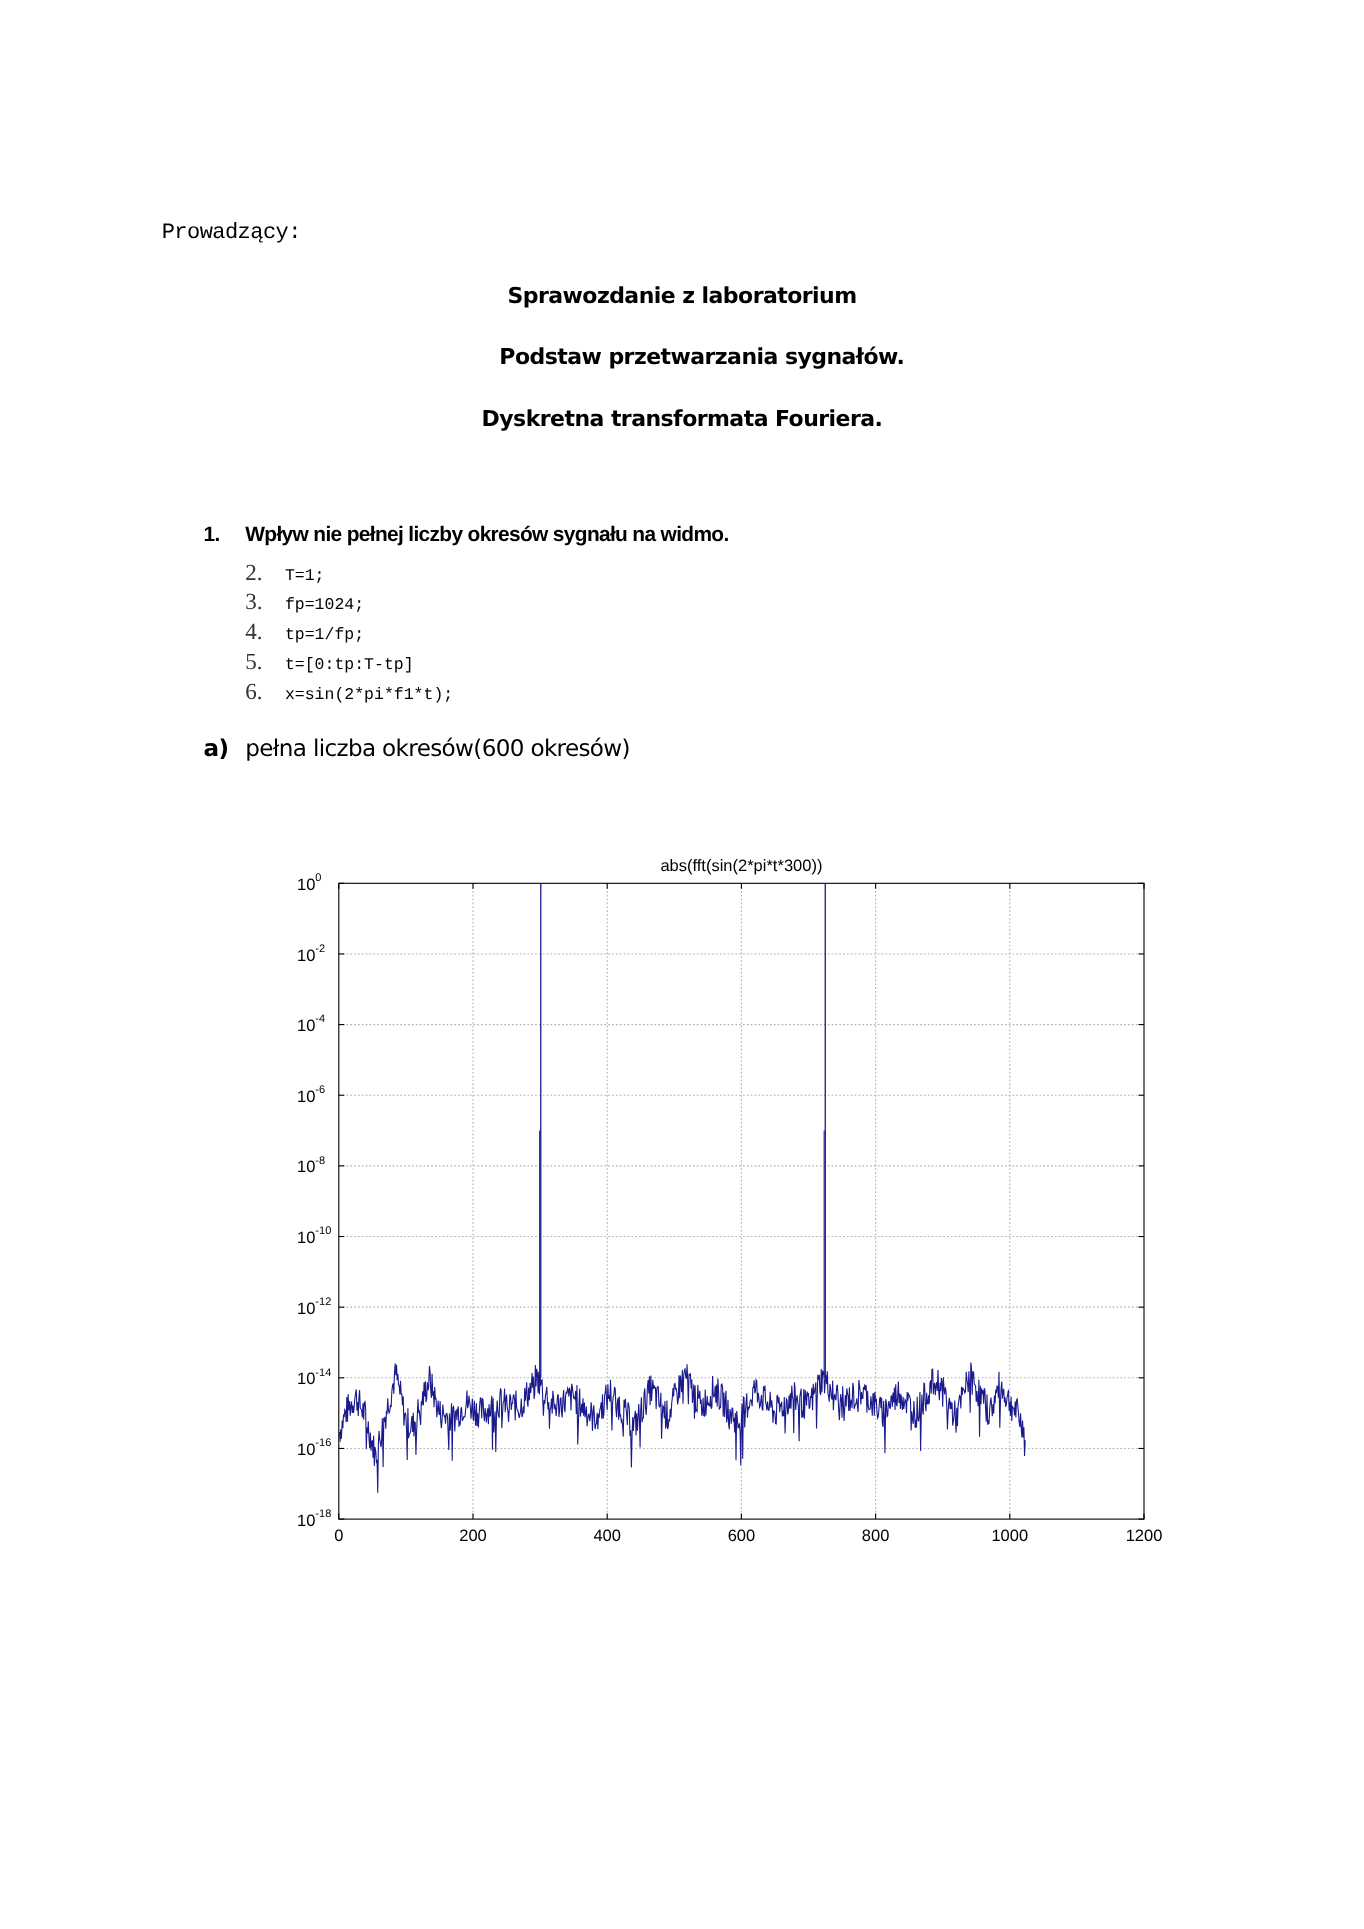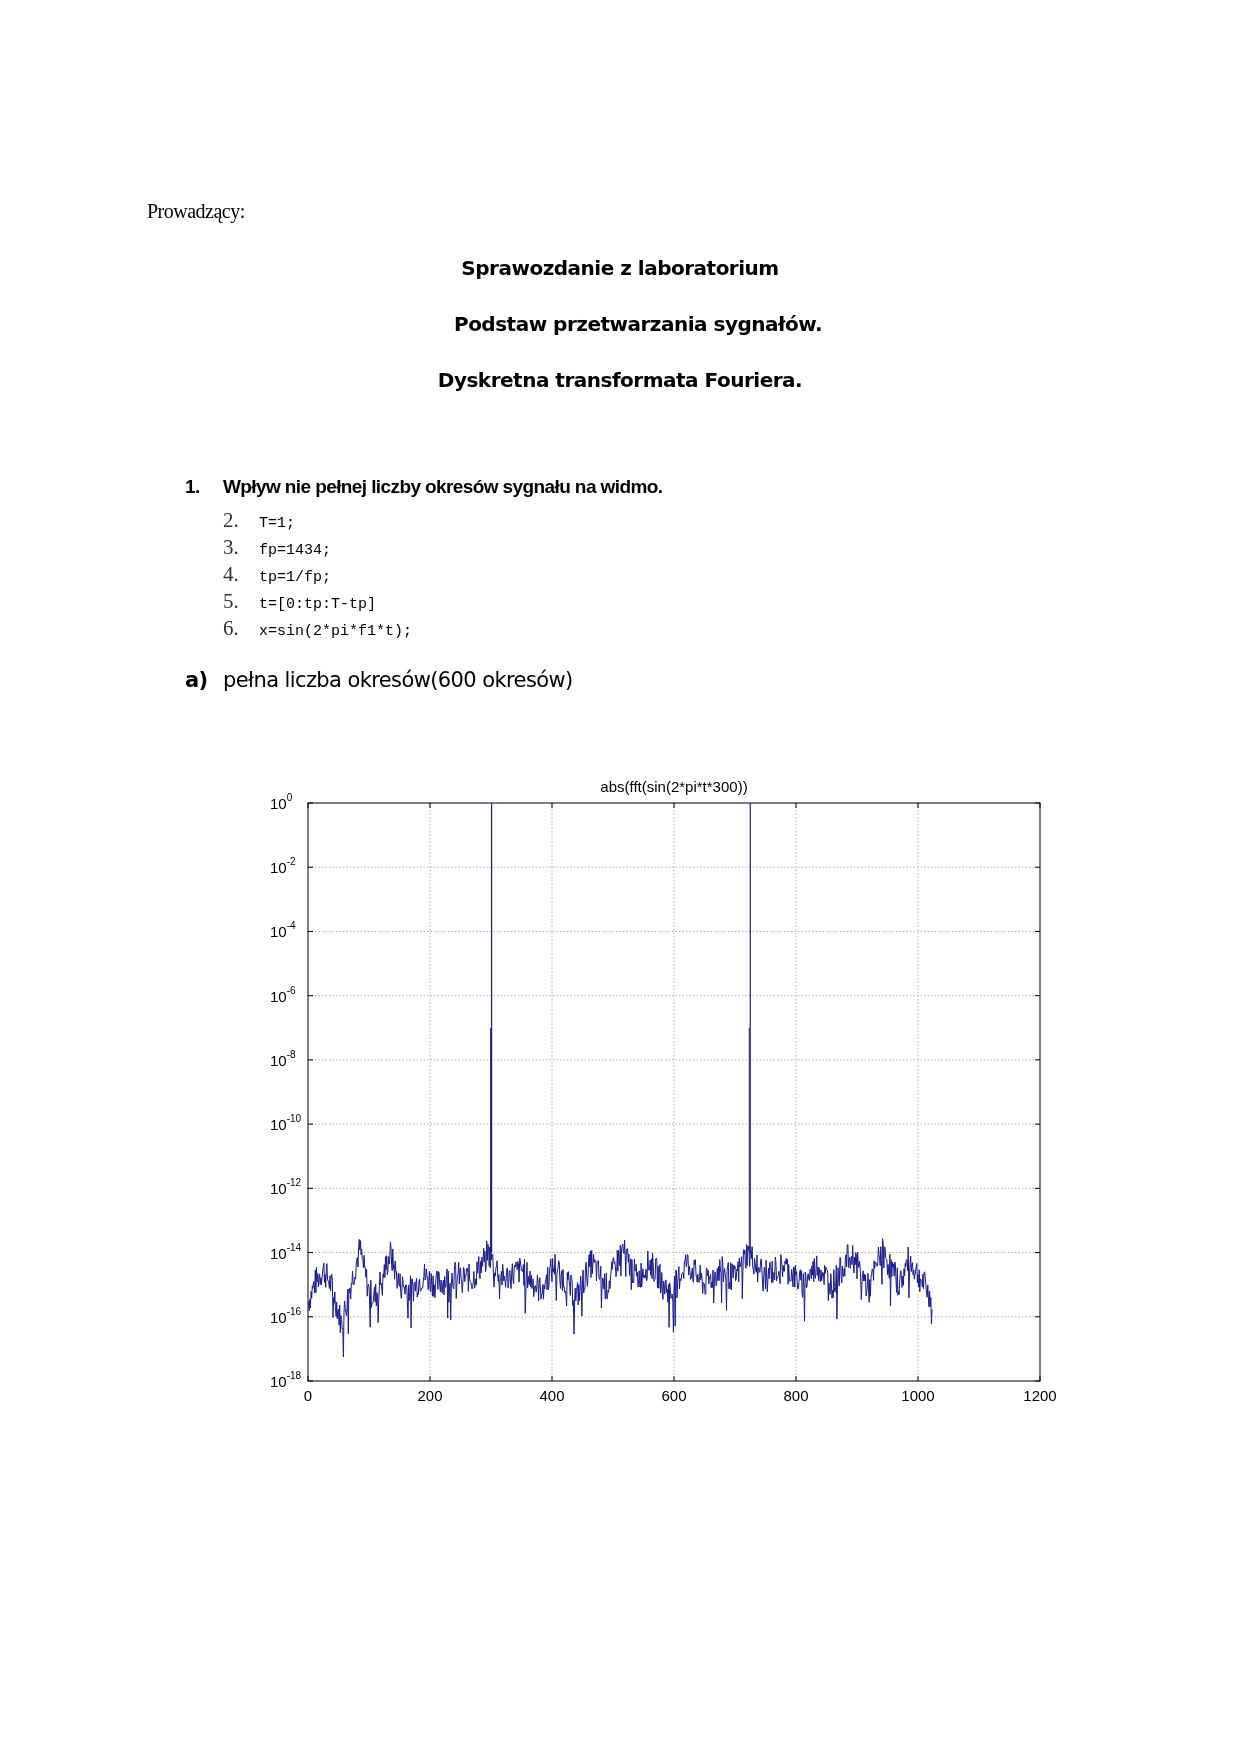--- a/index.html
+++ b/index.html
@@ -1,18 +1,18 @@
 <!DOCTYPE html>
 <html><head>
 <meta charset="utf-8">
 <style>
   html, body { margin: 0; padding: 0; background: #ffffff; }
   body { width: 1240px; height: 1754px; position: relative; overflow: hidden; font-family: "Liberation Sans", sans-serif; color: #000; }
   .abs { position: absolute; }
-  .lecturer { left: 147px; top: 200px; font-size: 20px; font-family: Liberation Serif, serif; letter-spacing: -0.5px; }
+  .lecturer { left: 147px; top: 200px; font-size: 20px; font-family: Liberation Mono, monospace; letter-spacing: -0.5px; }
   .title { left: 0; width: 1240px; text-align: center; font-family: "DejaVu Sans", sans-serif; font-weight: bold; font-size: 20px; letter-spacing: -0.5px; }
   .t1 { top: 256px; } .t2 { top: 312px; padding-left: 18px; } .t3 { top: 368px; }
   .section { left: 185px; top: 476px; font-family: Liberation Sans, sans-serif; font-weight: bold; font-size: 19px; letter-spacing: -0.6px; }
   .section .num { display: inline-block; width: 38px; }
   .code { left: 185px; font-family: "Liberation Mono", monospace; font-size: 15px; margin-left: 38px; }
   .code .ln { font-family: "Liberation Serif", serif; font-size: 21px; color: #333; display: inline-block; width: 36px; }
   .sub { left: 185px; top: 668px; font-family: "DejaVu Sans", sans-serif; font-size: 21px; letter-spacing: -0.6px; }
   .sub .lbl { font-weight: bold; display: inline-block; width: 38px; }
   svg text { font-family: "Liberation Sans", sans-serif; }
 </style>
@@ -22,21 +22,21 @@
 <div class="abs lecturer">Prowadzący:</div>
 <div class="abs title t1">Sprawozdanie z laboratorium</div>
 <div class="abs title t2">Podstaw przetwarzania sygnałów.</div>
 <div class="abs title t3">Dyskretna transformata Fouriera.</div>
 
 <div class="abs section">
   <span class="num">1.</span><span>Wpływ nie pełnej liczby okresów sygnału na widmo.</span>
 </div>
 
 <div class="abs code" style="top:508px"><span class="ln">2.</span><span>T=1;</span></div>
-<div class="abs code" style="top:535px"><span class="ln">3.</span><span>fp=1434;</span></div>
+<div class="abs code" style="top:535px"><span class="ln">3.</span><span>fp=1024;</span></div>
 <div class="abs code" style="top:562px"><span class="ln">4.</span><span>tp=1/fp;</span></div>
 <div class="abs code" style="top:589px"><span class="ln">5.</span><span>t=[0:tp:T-tp]</span></div>
 <div class="abs code" style="top:616px"><span class="ln">6.</span><span>x=sin(2*pi*f1*t);</span></div>
 
 <div class="abs sub">
   <span class="lbl">a)</span><span>pełna liczba okresów(600 okresów)</span>
 </div>
 
 <svg class="abs" style="left:0;top:0" width="1240" height="1754">
   <g id="grid">

